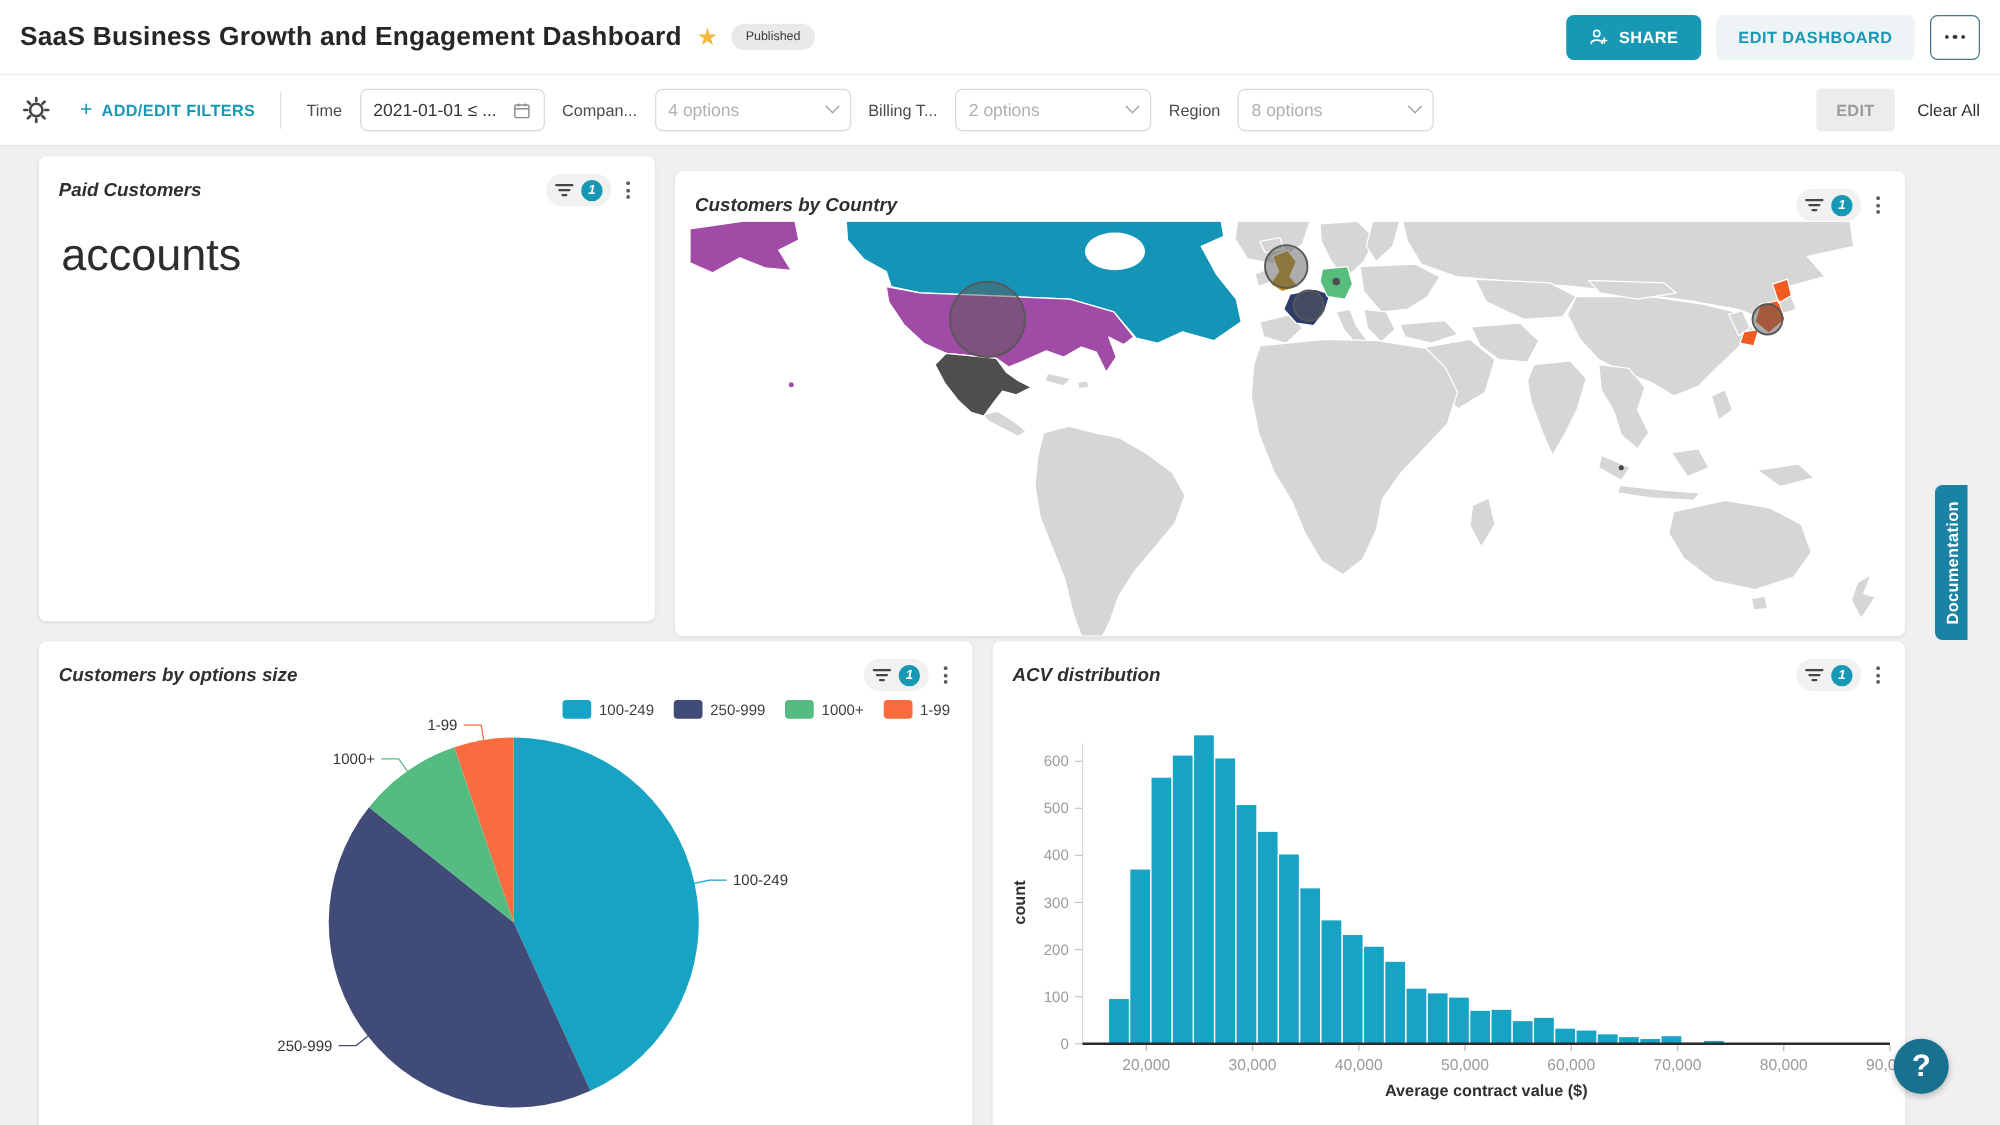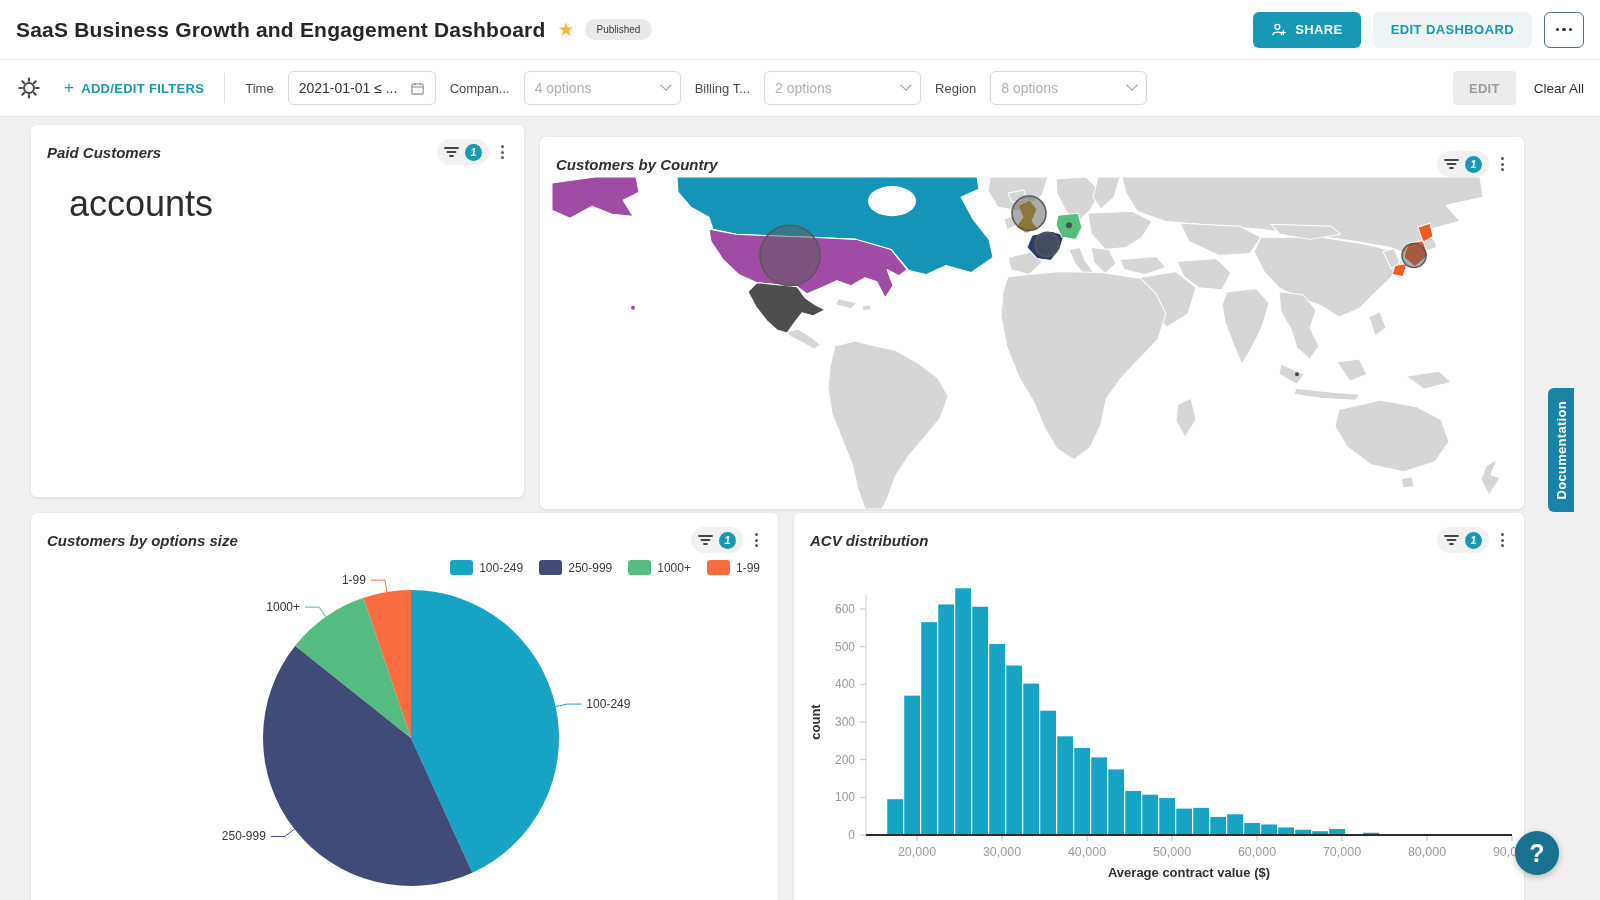--- a/index.html
+++ b/index.html
@@ -61,21 +61,21 @@
                  justify-content:center; }
   .kebab { display:flex; flex-direction:column; gap:2.5px; padding:6px 8px; cursor:pointer; }
   .kebab i { width:3px; height:3px; border-radius:50%; background:#5a5a5a; display:block; }
 
   #card-kpi   { left:31px;  top:8px;   width:493px; height:372px; }
   #card-map   { left:540px; top:20px;   width:984px; height:372px; }
   #card-pie   { left:31px;  top:396px; width:747px; height:420px; }
   #card-hist  { left:794px; top:396px; width:730px; height:420px; }
 
   .kpi-value { font-size:88px; color:#2d2d2d; padding:58px 0 0 17px; letter-spacing:-1px; }
-  .kpi-unit  { font-size:36px; color:#2d2d2d; padding:18px 0 0 18px;margin-left:20px; }
+  .kpi-unit  { font-size:36px; color:#2d2d2d; padding:18px 0 0 18px; }
 
   .map-svg { position:absolute; left:0; top:40px; width:984px; height:332px; }
   .country { fill:#d6d6d6; stroke:#fff; stroke-width:1; stroke-linejoin:round; }
   .bubble  { fill:rgba(90,90,90,.5); stroke:#585858; stroke-width:1.5; }
 
   .legend { position:absolute; right:18px; top:47px; display:flex; gap:16px; align-items:center; }
   .legend .li { display:flex; align-items:center; gap:6px; font-size:12px; color:#3d3d3d; }
   .legend .sw { width:23px; height:15px; border-radius:3px; }
 
   .pie-svg  { position:absolute; left:0; top:44px; width:747px; height:376px; }

